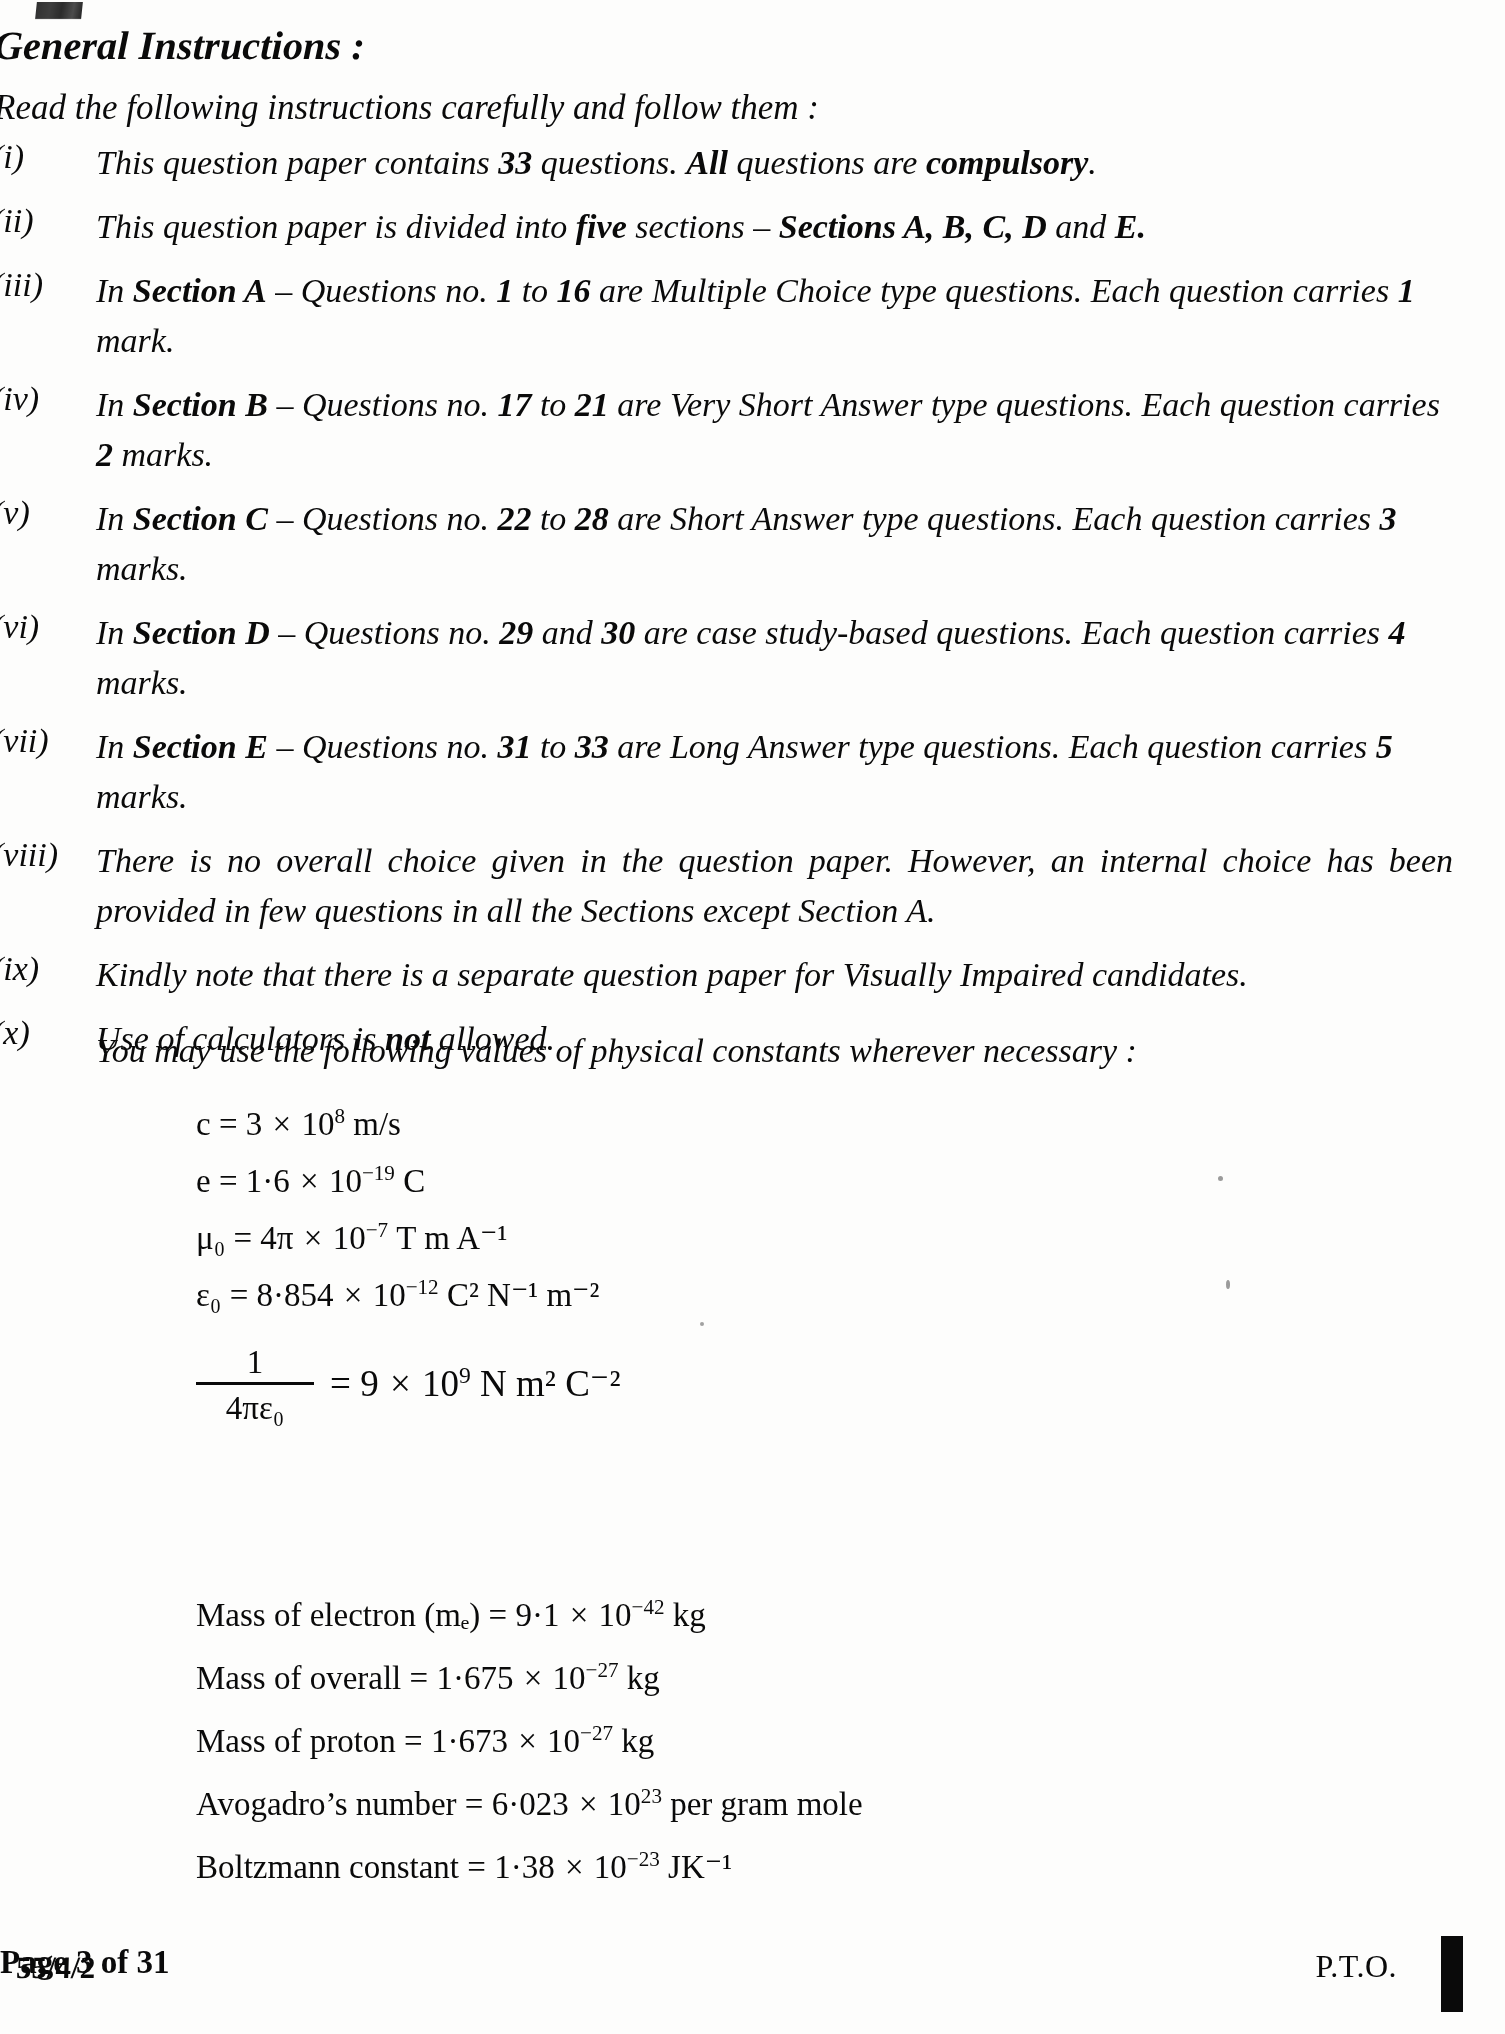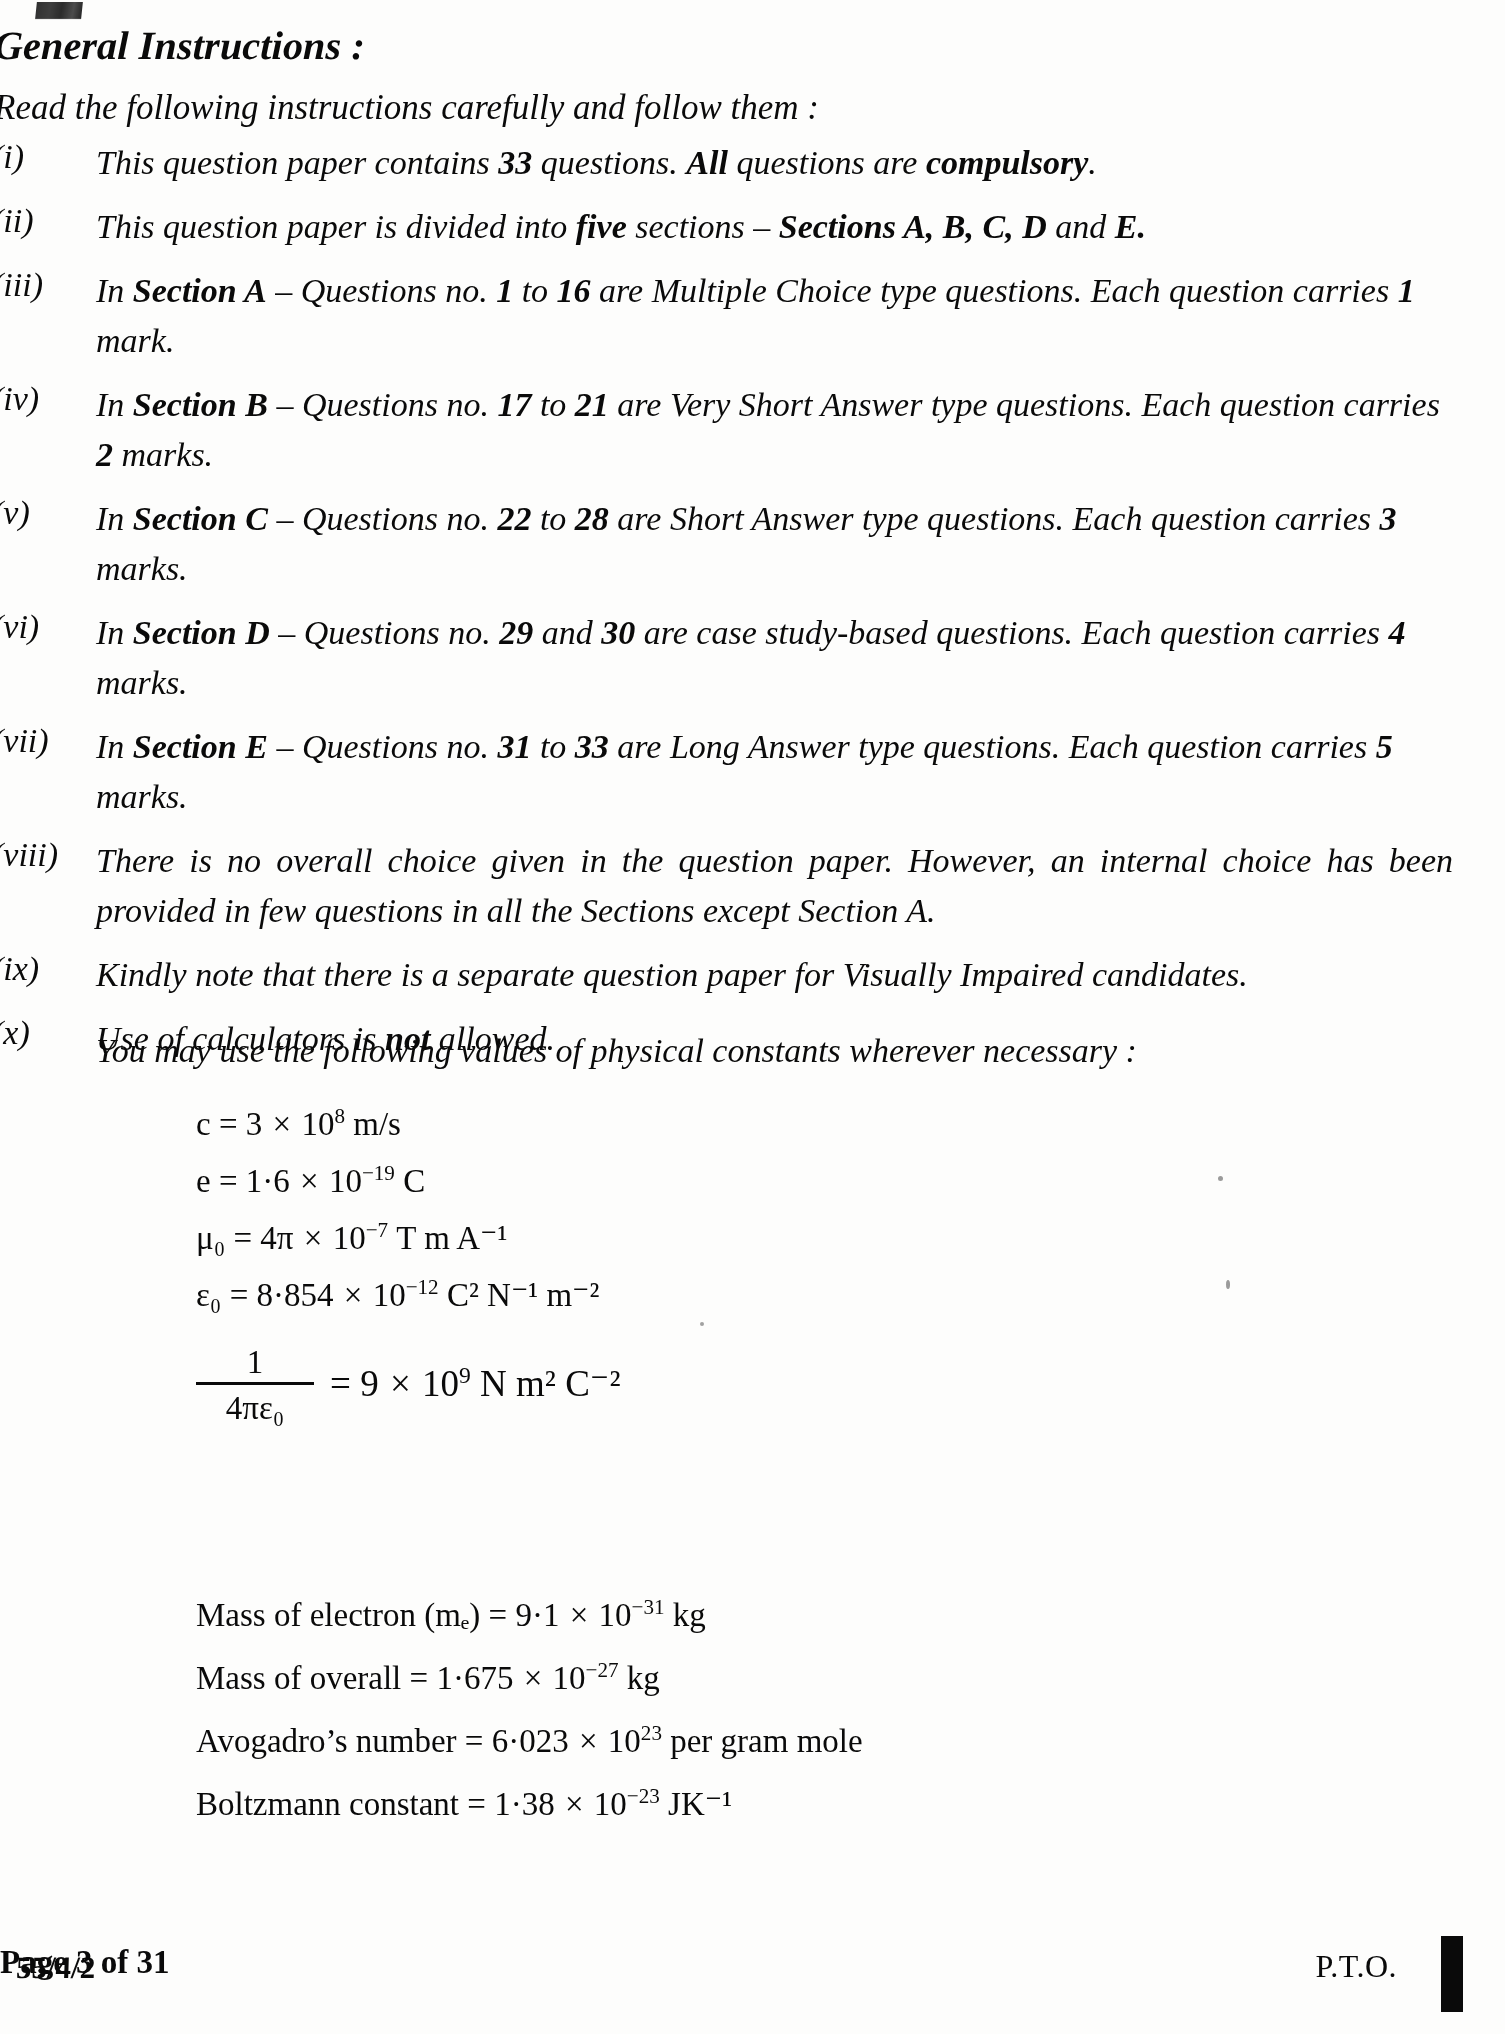--- a/index.html
+++ b/index.html
@@ -285,22 +285,23 @@
           <span class="frac">
             <span class="num">1</span>
             <span class="bar"></span>
             <span class="den">4πε₀</span>
           </span>
           <span class="frac-rhs"><span> = </span><span>9</span><span class="mid"> × </span><span>10</span><sup>9</sup><span> N m² C⁻²</span></span>
         </div>
       </div>
 
     <div class="mass-list" id="mass-list">
-        <div class="mass-row"><span>Mass of electron (mₑ)</span><span> = </span><span>9·1</span><span class="mid"> × </span><span>10</span><sup>−31</sup><span> kg</span></div>
+        <div class="mass-row"><span>Mass of electron (mₑ)</span><span> = </span><span>9·1</span><span class="mid"> × </span><span>10</span><sup>−42</sup><span> kg</span></div>
         <div class="mass-row"><span>Mass of overall</span><span> = </span><span>1·675</span><span class="mid"> × </span><span>10</span><sup>−27</sup><span> kg</span></div>
+        <div class="mass-row"><span>Mass of proton</span><span> = </span><span>1·673</span><span class="mid"> × </span><span>10</span><sup>−27</sup><span> kg</span></div>
         <div class="mass-row"><span>Avogadro’s number</span><span> = </span><span>6·023</span><span class="mid"> × </span><span>10</span><sup>23</sup><span> per gram mole</span></div>
         <div class="mass-row"><span>Boltzmann constant</span><span> = </span><span>1·38</span><span class="mid"> × </span><span>10</span><sup>−23</sup><span> JK⁻¹</span></div>
       </div>
 
   </div>
 
   <div class="footer">
     <div class="footer-code">55/4/2</div>
     <div class="footer-page">Page 3 of 31</div>
     <div class="footer-pto">P.T.O.</div>

